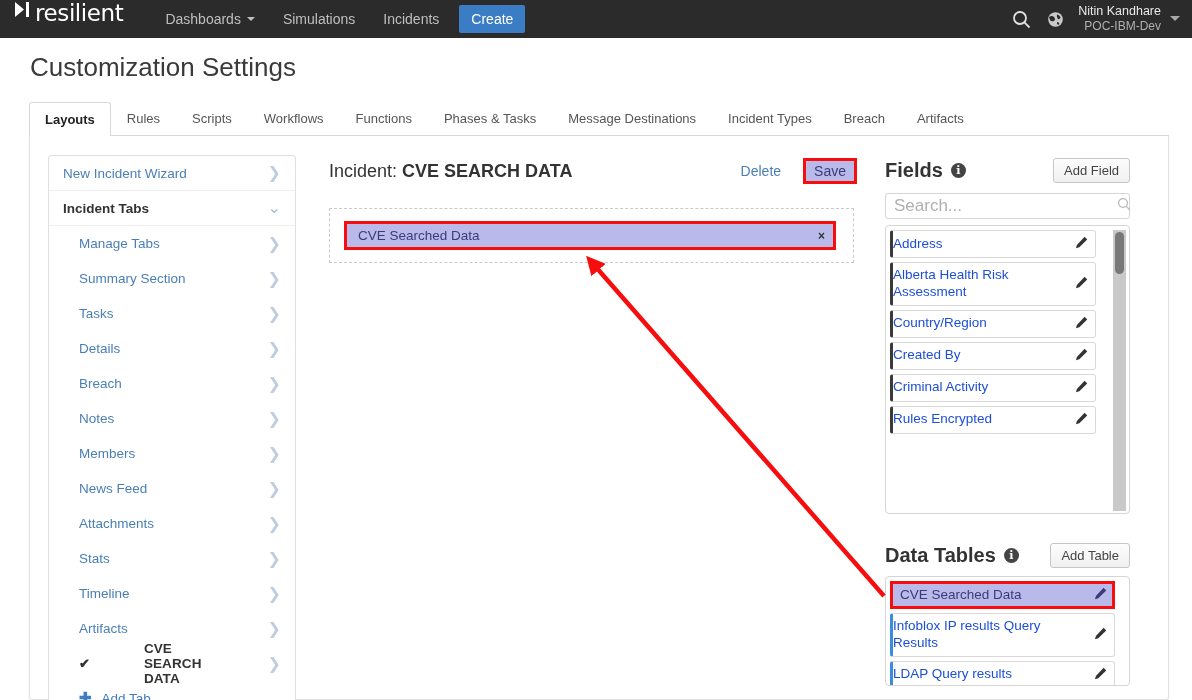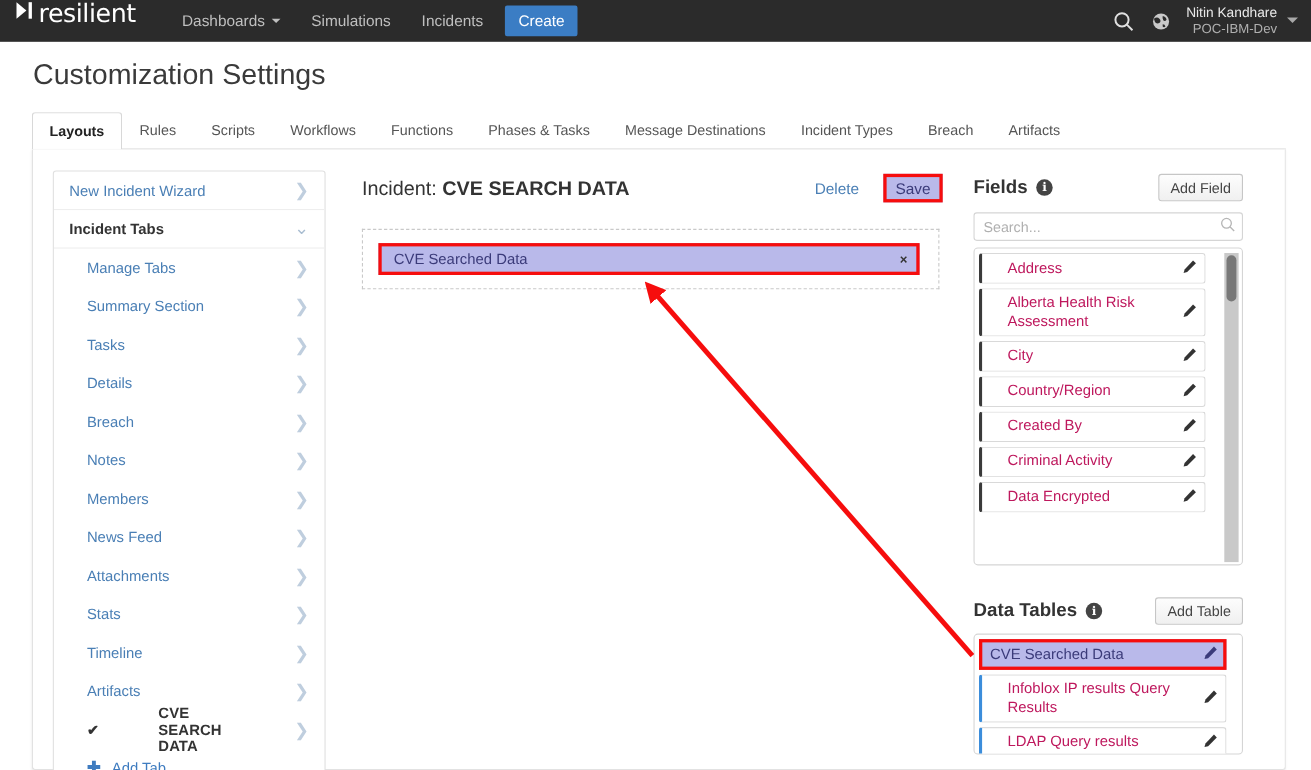--- a/index.html
+++ b/index.html
@@ -181,21 +181,21 @@
     display: flex; align-items: center;
     padding: 0 8px 0 11px;
     font-size: 13.5px; color: #3b3b7a;
     cursor: move;
   }
   .dz-x { margin-left: auto; font-size: 12px; color: #333; cursor: pointer; font-weight: bold; }
 
   
   .rightcol { position: absolute; left: 885px; top: 155px; width: 245px; }
   .sec-head { display: flex; align-items: center; height: 30px; }
-  .sec-title { font-size: 17px; font-weight: bold; color: #333; }
+  .sec-title { font-size: 20px; font-weight: bold; color: #333; }
   .info-icon {
     width: 15px; height: 15px; border-radius: 50%;
     background: #444; color: #fff; font-size: 11px;
     display: inline-flex; align-items: center; justify-content: center;
     margin-left: 8px; font-family: "DejaVu Serif", serif; font-weight: bold;
     cursor: pointer;
   }
   .btn-grey {
     margin-left: auto;
     background: linear-gradient(#fdfdfd,#f0f0f0);
@@ -204,43 +204,43 @@
     padding: 4px 10px; cursor: pointer;
   }
   .searchbox {
     margin-top: 8px; height: 26px;
     border: 1px solid #d5d5d5; border-radius: 3px;
     display: flex; align-items: center; padding: 0 6px;
     background: #fff;
   }
   .searchbox input {
     border: none; outline: none; flex: 1;
-    font-size: 13px; color: #333;
+    font-size: 17px; color: #333;
     font-family: "Liberation Sans", sans-serif;
     background: transparent;
   }
   .searchbox input::placeholder { color: #b0b0b0; }
 
   .listbox {
     margin-top: 6px;
     border: 1px solid #d5d5d5; border-radius: 4px;
     background: #fff; padding: 4px;
     position: relative; overflow: hidden;
   }
   #fields-listbox { height: 289px; }
   .list-inner { width: 206px; }
   .litem {
     border: 1px solid #d9d9d9;
     border-left: 3px solid #3a3a3a;
     border-radius: 3px;
     margin-bottom: 4px;
     min-height: 28px;
     display: flex; align-items: center;
-    padding: 4px 7px 4px 23px;
-    font-size: 13.5px; color: #be185d;
+    padding: 4px 7px 4px 0;
+    font-size: 13.5px; color: #1d4ed8;
     cursor: move; background: #fff;
   }
   .litem .txt { flex: 1; line-height: 1.25; }
   .pencil { color: #333; font-size: 13px; margin-left: 6px; cursor: pointer; }
   .litem.table { border-left-color: #3b8ddb; }
   .litem.selected {
     background: #b9b9ea; color: #3b3b7a;
     border: 3px solid #f60d0d; border-radius: 0;
     padding: 2px 5px 2px 7px;
   }
@@ -463,45 +463,39 @@
               <path d="M9.6 0.8 L12.2 3.4 L4.3 11.3 L1 12.2 L1.9 8.9 Z" fill="#333"></path>
             </svg></span>
         </div>
         <div class="litem">
           <span class="txt">Alberta Health Risk Assessment</span>
           <span class="pencil"><svg width="13" height="13" viewBox="0 0 13 13">
               <path d="M9.6 0.8 L12.2 3.4 L4.3 11.3 L1 12.2 L1.9 8.9 Z" fill="#333"></path>
             </svg></span>
         </div>
         <div class="litem">
-          <span class="txt">City</span>
-          <span class="pencil"><svg width="13" height="13" viewBox="0 0 13 13">
-              <path d="M9.6 0.8 L12.2 3.4 L4.3 11.3 L1 12.2 L1.9 8.9 Z" fill="#333"></path>
-            </svg></span>
-        </div>
-        <div class="litem">
           <span class="txt">Country/Region</span>
           <span class="pencil"><svg width="13" height="13" viewBox="0 0 13 13">
               <path d="M9.6 0.8 L12.2 3.4 L4.3 11.3 L1 12.2 L1.9 8.9 Z" fill="#333"></path>
             </svg></span>
         </div>
         <div class="litem">
           <span class="txt">Created By</span>
           <span class="pencil"><svg width="13" height="13" viewBox="0 0 13 13">
               <path d="M9.6 0.8 L12.2 3.4 L4.3 11.3 L1 12.2 L1.9 8.9 Z" fill="#333"></path>
             </svg></span>
         </div>
         <div class="litem">
           <span class="txt">Criminal Activity</span>
           <span class="pencil"><svg width="13" height="13" viewBox="0 0 13 13">
               <path d="M9.6 0.8 L12.2 3.4 L4.3 11.3 L1 12.2 L1.9 8.9 Z" fill="#333"></path>
             </svg></span>
         </div>
         <div class="litem">
-          <span class="txt">Data Encrypted</span>
+          <span class="txt">Rules Encrypted</span>
           <span class="pencil"><svg width="13" height="13" viewBox="0 0 13 13">
               <path d="M9.6 0.8 L12.2 3.4 L4.3 11.3 L1 12.2 L1.9 8.9 Z" fill="#333"></path>
             </svg></span>
         </div>
       </div>
     <div class="vscroll">
       <div class="vthumb"></div>
     </div>
   </div>
 

